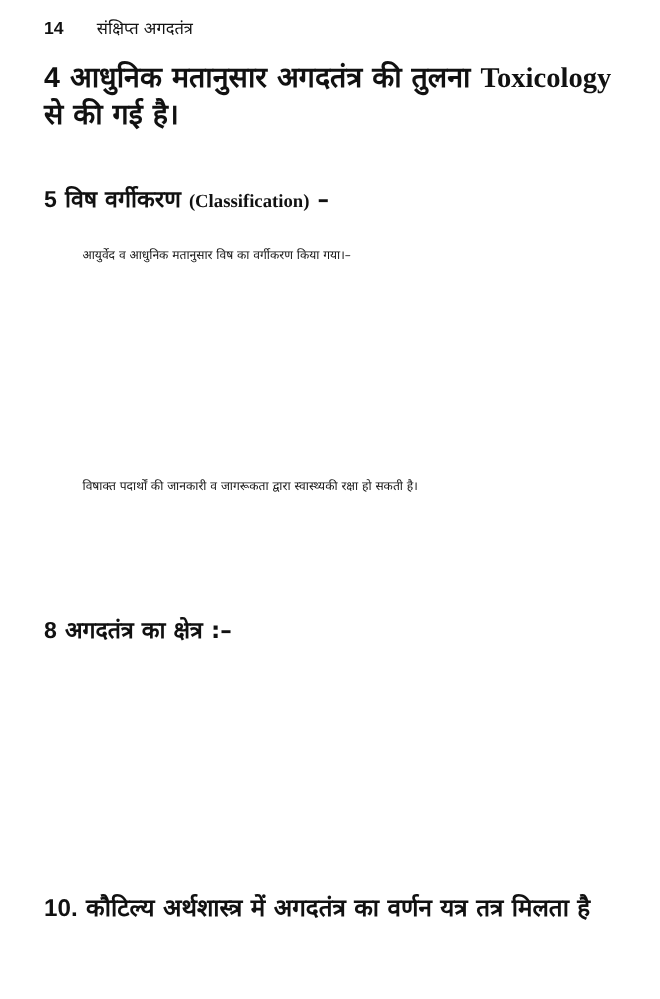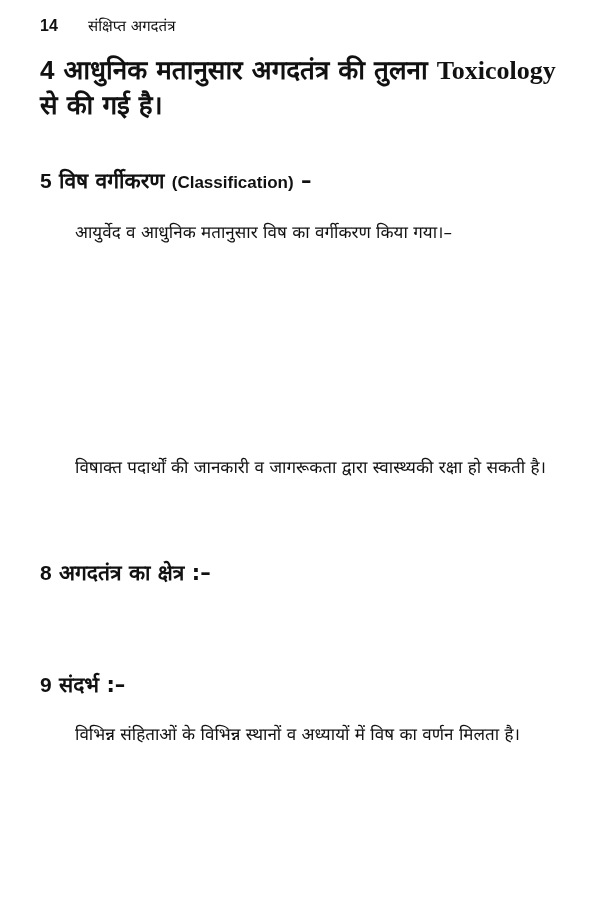--- a/index.html
+++ b/index.html
@@ -49,26 +49,26 @@
       margin: 0;
     }
     .heading .num {
       font-family: "Liberation Sans", sans-serif;
     }
     .heading .latin {
       font-family: "Liberation Serif", serif;
       font-weight: bold;
     }
     .heading .latin-small {
-      font-family: Liberation Sans, sans-serif;
+      font-family: Liberation Serif, serif;
       font-weight: bold;
       font-size: 17px;
     }
     .body-text {
-      font-size: 17px;
+      font-size: 11px;
       line-height: 30px;
       margin: 0;
       text-indent: 35px;
       text-align: justify;
     }
     .bullet-list {
       list-style: none;
       margin: 0;
       padding: 0 0 0 35px;
     }
@@ -118,32 +118,31 @@
     </p>
     <p class="body-text" style="margin-top:18px;">आयुर्वेद व आधुनिक मतानुसार विष का वर्गीकरण किया गया।–</p>
   </div>
 
   <div class="block" style="top:276px;">
     <ul class="bullet-list" style="margin-top:18px;">
     </ul>
   </div>
 
   <div class="block" style="top:418px;">
-    <p class="body-text" style="margin-top:33px;">विषाक्त पदार्थों की जानकारी व जागरूकता द्वारा स्वास्थ्यकी रक्षा हो सकती है।</p>
+    <p class="body-text" style="margin-top:8px;">विषाक्त पदार्थों की जानकारी व जागरूकता द्वारा स्वास्थ्यकी रक्षा हो सकती है।</p>
   </div>
 
   <div class="block" style="top:556px;">
     <p class="heading">
       <span class="num">8</span>
       <span>अगदतंत्र का क्षेत्र :–</span>
     </p>
   </div>
 
-  <div class="block" style="top:668px;">
-    <p class="heading">
-      <span class="num">9</span>
-      <span>संदर्भ :–</span>
+
+  <div class="block" style="top:808px;">
+    <p class="heading" style="font-size:22px; line-height:34px;">
+      <span class="num">10.</span>
+      <span>कौटिल्य अर्थशास्त्र में अगदतंत्र का वर्णन यत्र तत्र मिलता है</span>
     </p>
-    <p class="body-text" style="margin-top:18px;">विभिन्न संहिताओं के विभिन्न स्थानों व अध्यायों में विष का वर्णन मिलता है।</p>
   </div>
-
 
 </div>
 
 </body></html>

